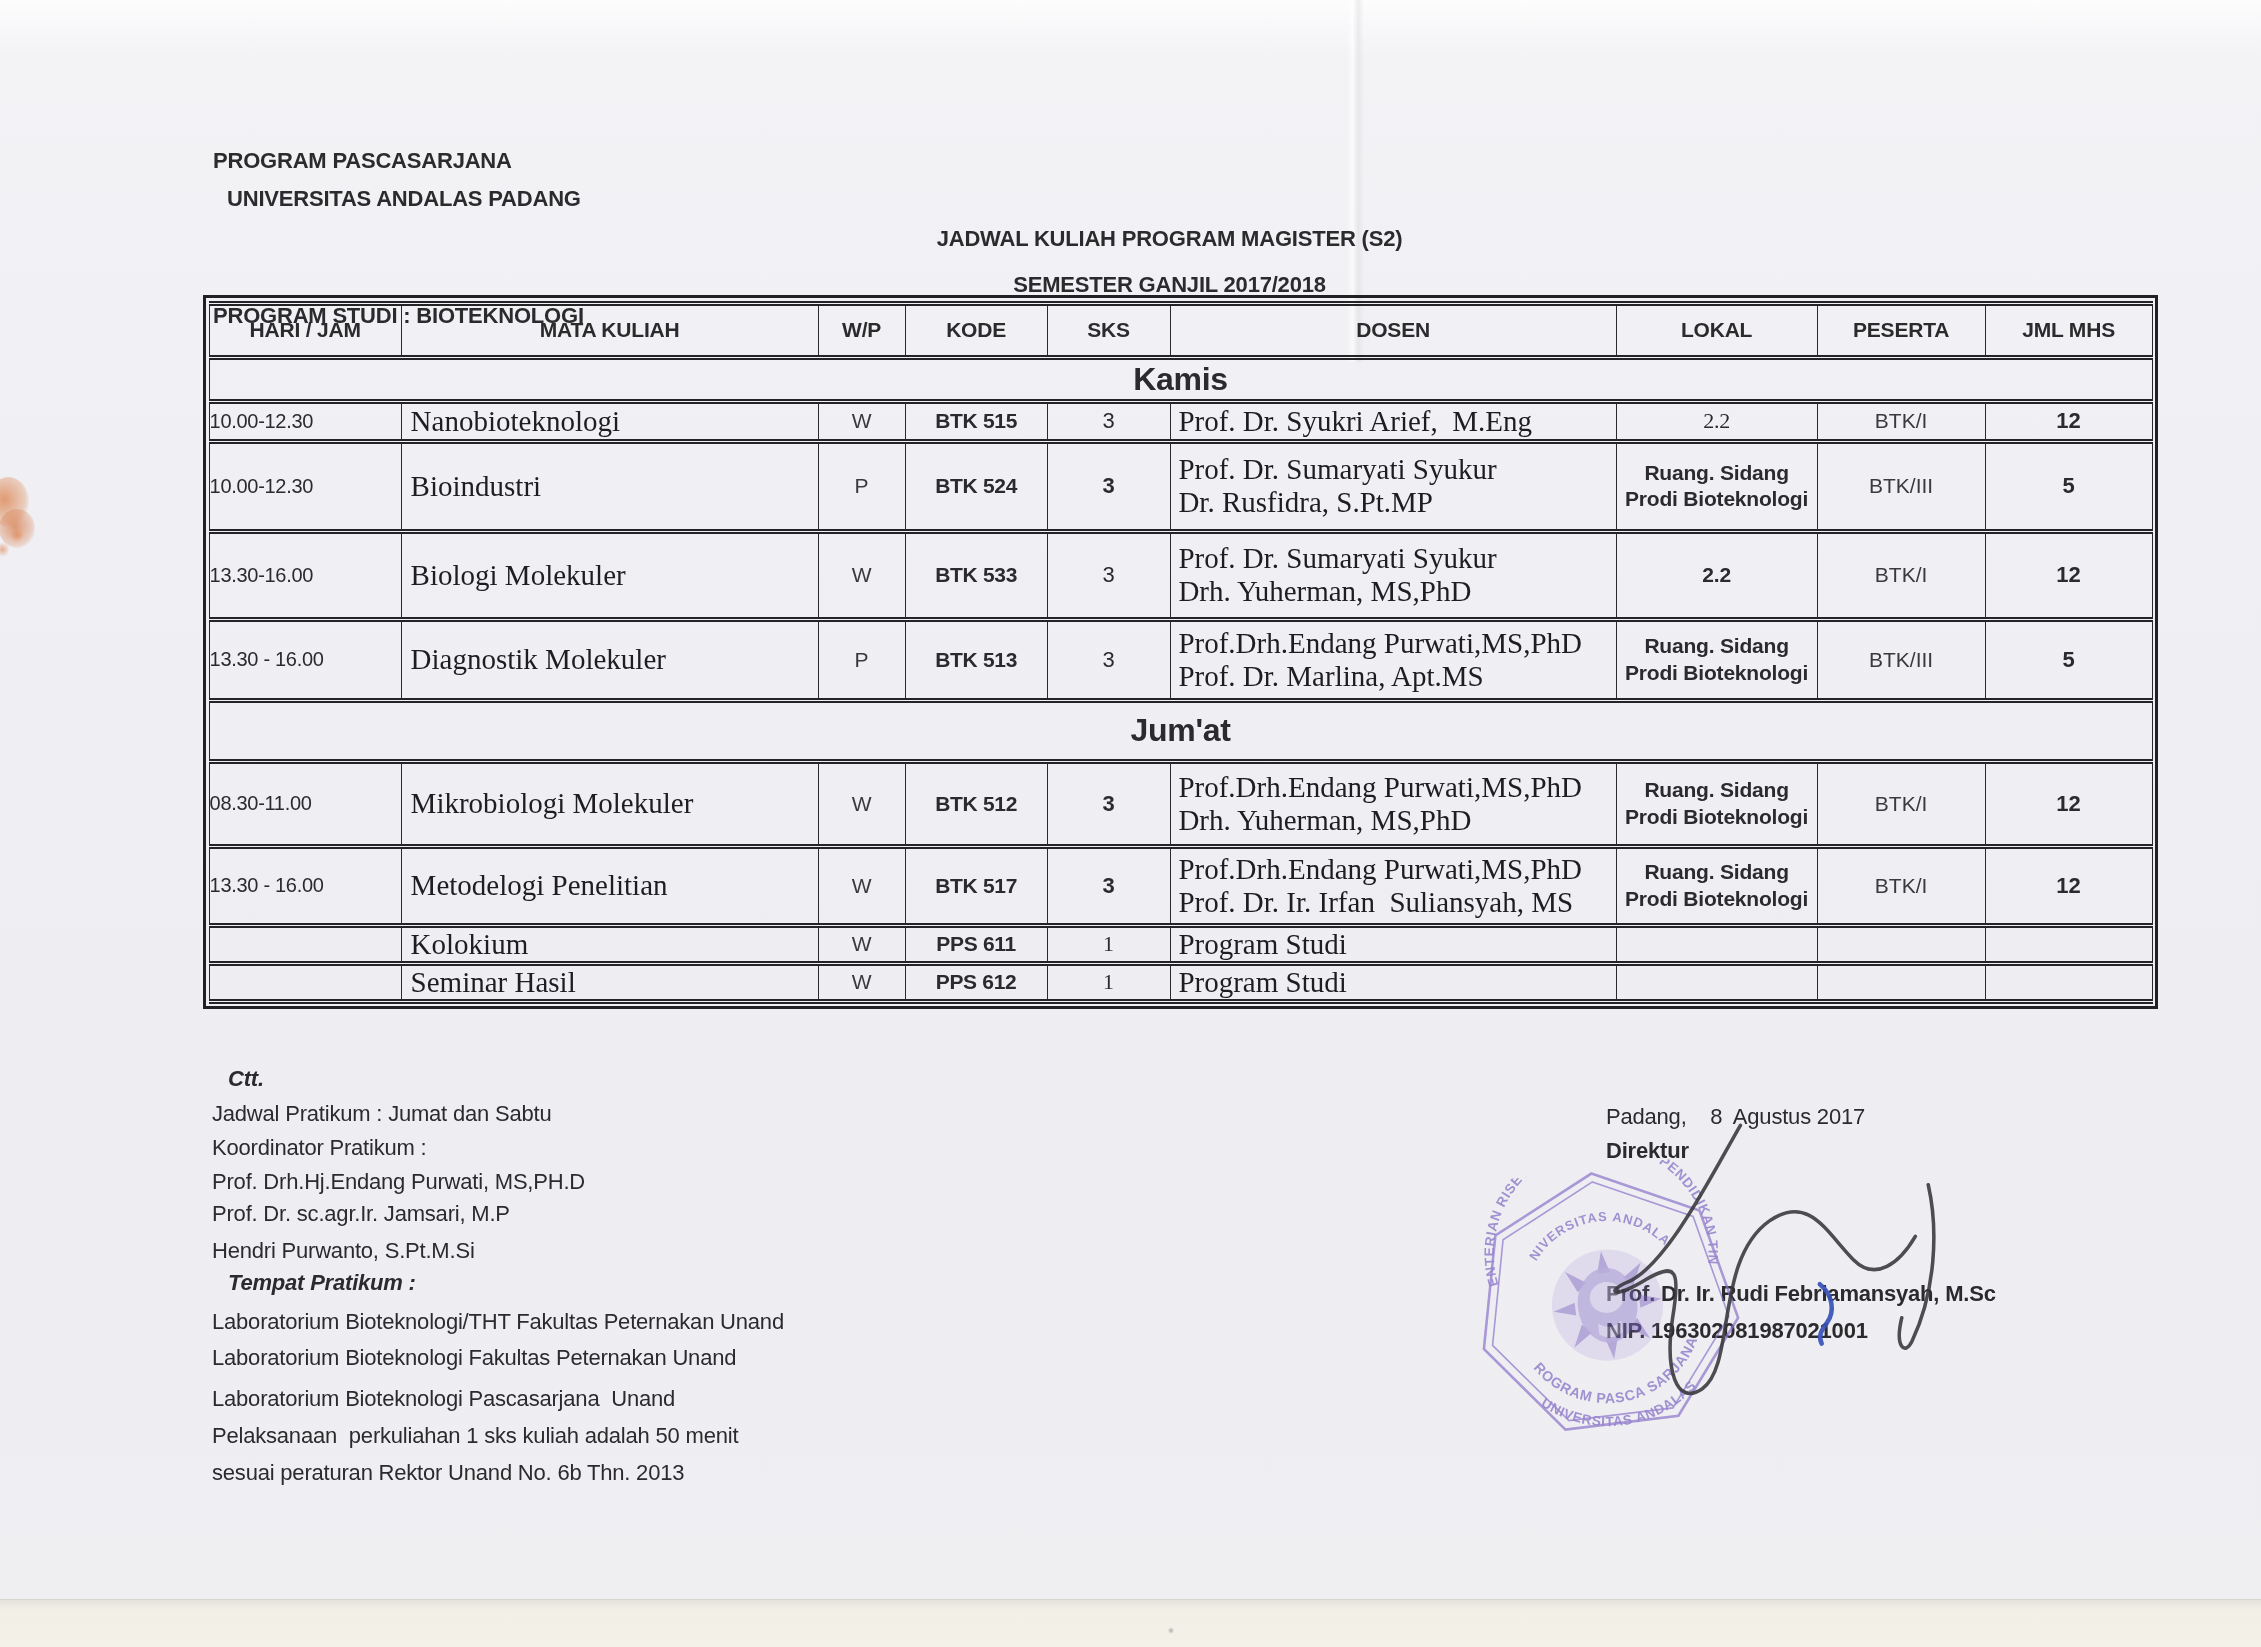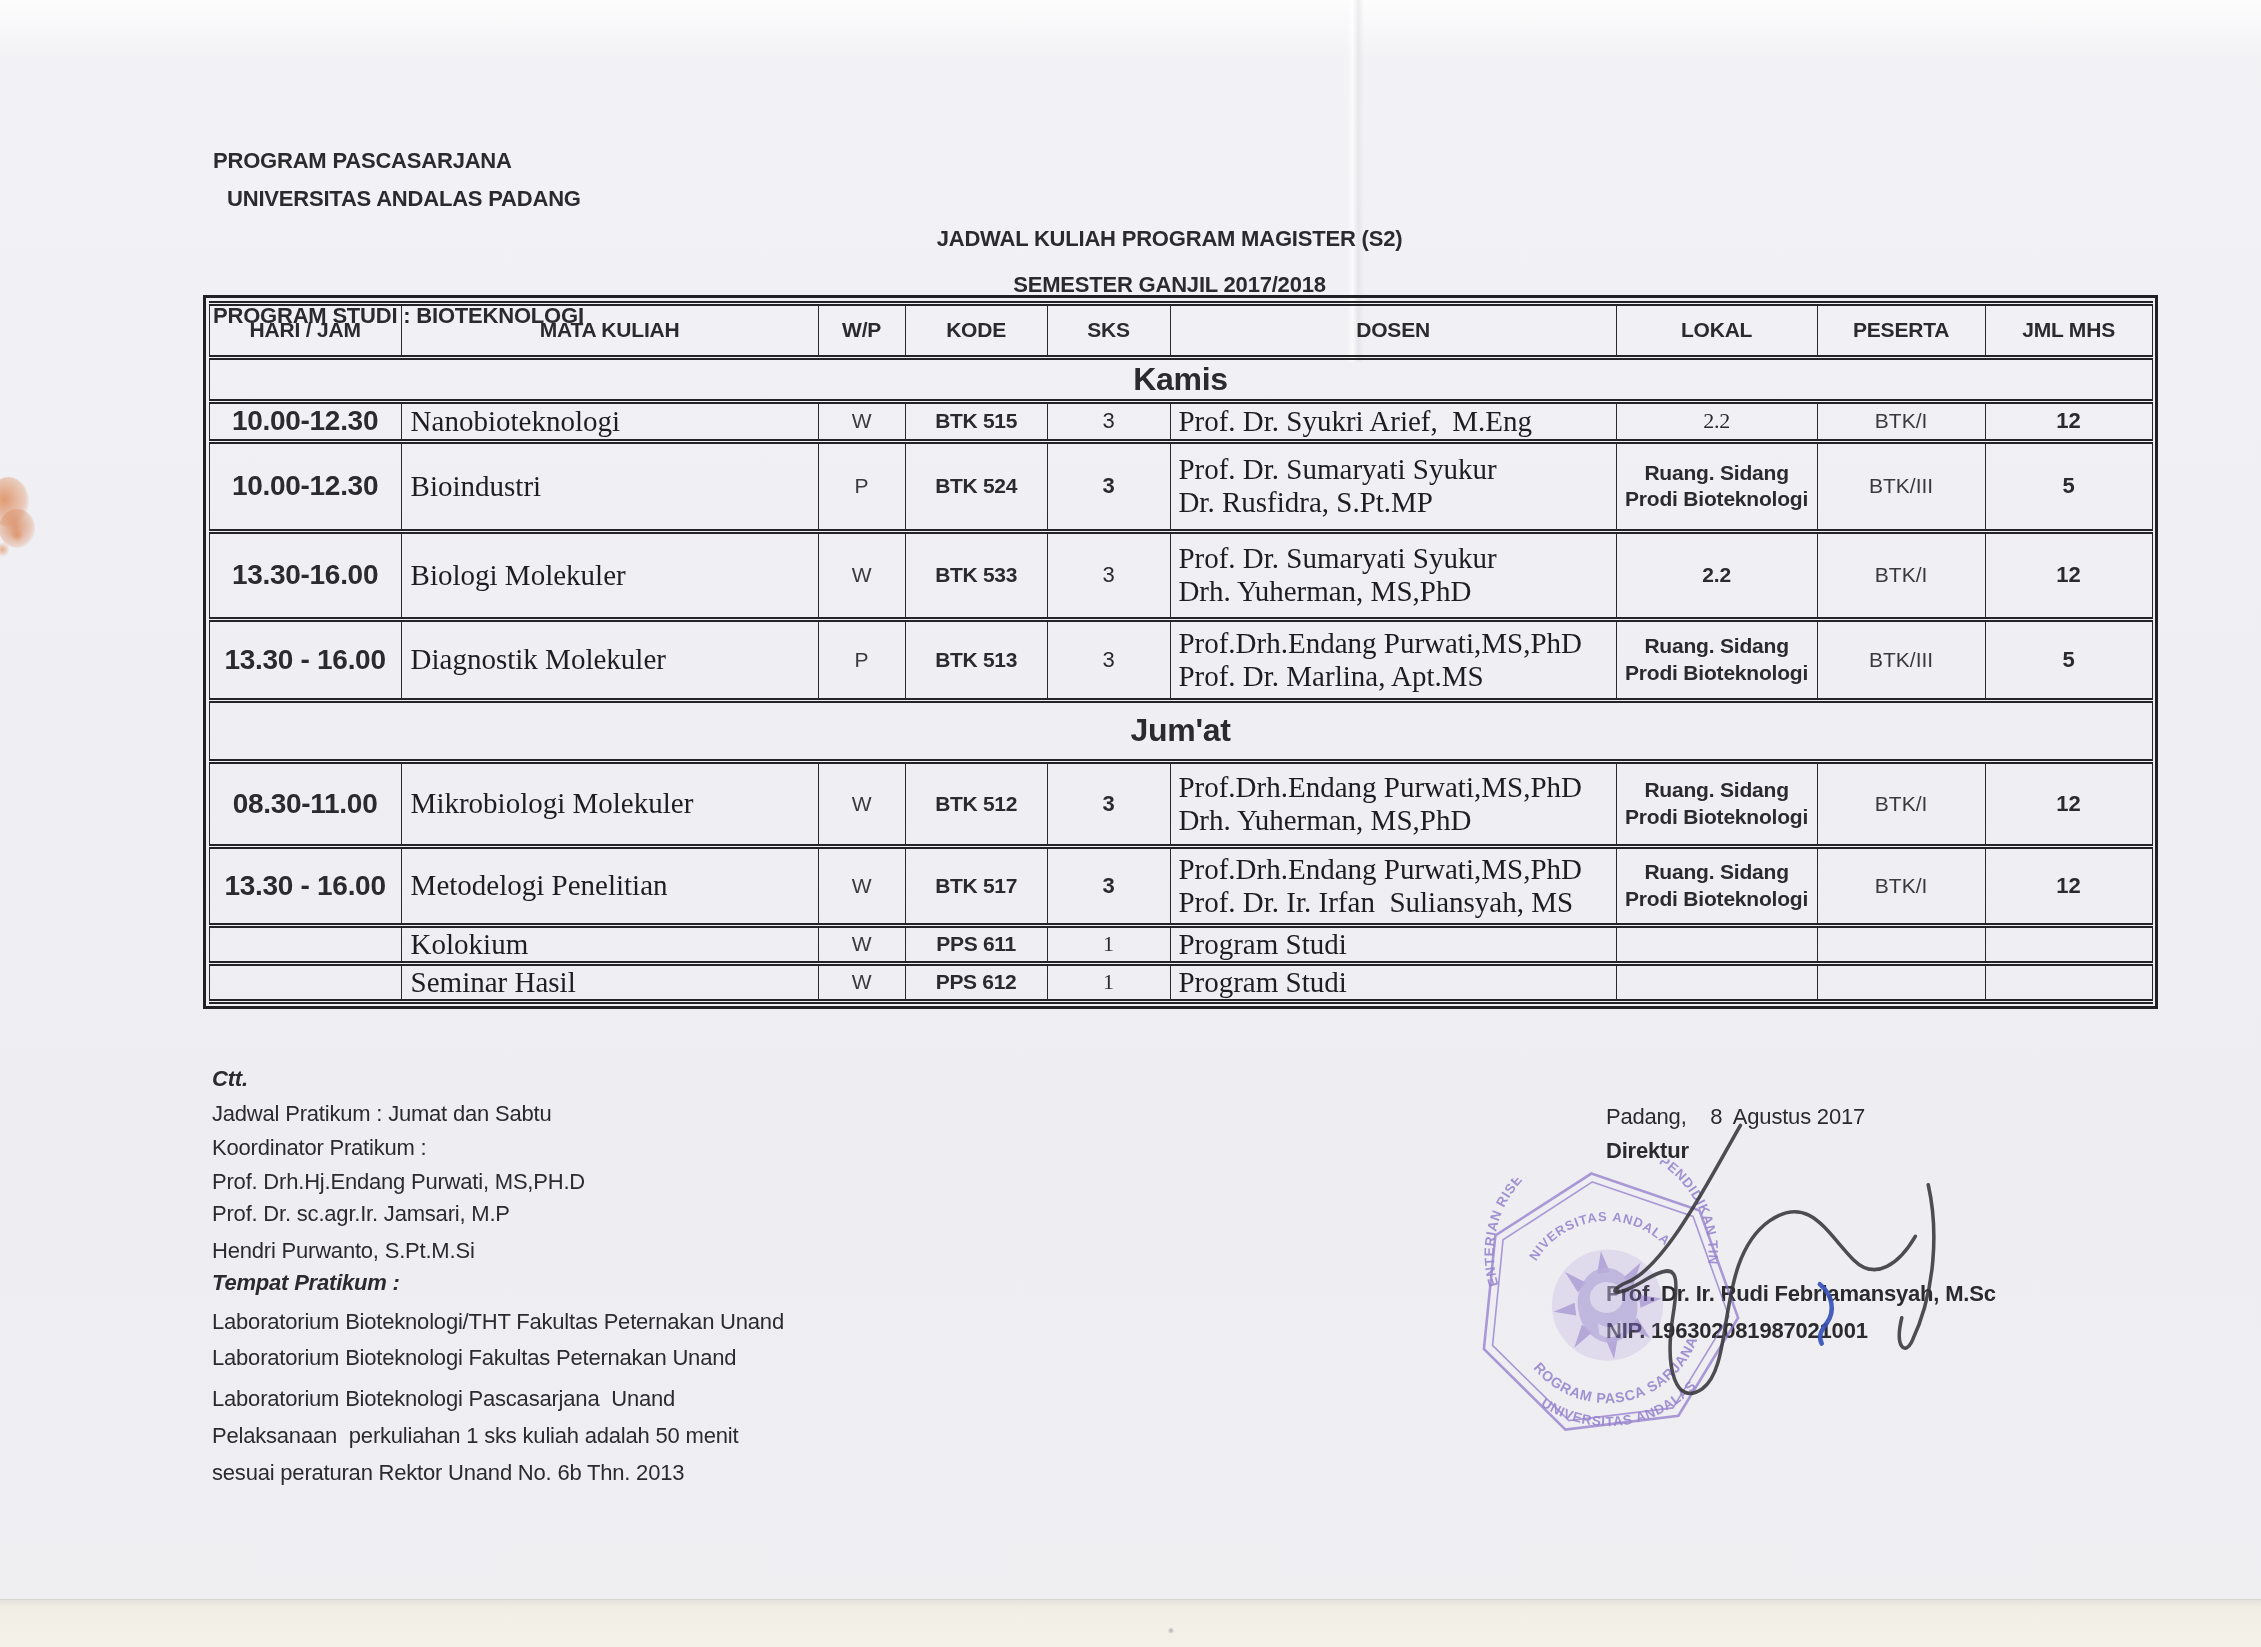--- a/index.html
+++ b/index.html
@@ -26,37 +26,37 @@
   .hdr{position:absolute;font-weight:bold;font-size:22px;letter-spacing:-0.2px;white-space:pre;margin-top:39px;}
   .center-blk{position:absolute;left:698px;width:943px;text-align:center;}
 
   .table-outer{position:absolute;left:203px;top:295px;border:3.9px solid #212124;padding:2.6px;background:transparent;}
   table{border-collapse:collapse;table-layout:fixed;width:1943px;border:1.9px solid #242427;}
   td{border-left:1.9px solid #2a2a2d;border-right:1.9px solid #2a2a2d;
      border-top:5.8px double #242427;border-bottom:5.8px double #242427;
      overflow:hidden;vertical-align:middle;padding:0;}
   td.day-cell{font-weight:bold;font-size:32px;text-align:center;letter-spacing:-0.3px;}
   .th{font-weight:bold;font-size:21px;text-align:center;letter-spacing:-0.2px;}
-  .c-time{font-weight:bold;font-size:28px;text-align:center;letter-spacing:-0.3px;white-space:pre;}
+  .c-time{font-weight:normal;font-size:20px;text-align:left;letter-spacing:-0.3px;white-space:pre;}
   .serif{font-family:"Liberation Serif",serif;font-size:29px;color:#1e1e22;white-space:pre-wrap;}
   .c-course{padding-left:9px;}
   .c-wp{font-size:21px;text-align:center;color:#3a3a3e;}
   .c-kode{font-size:21px;font-weight:600;text-align:center;letter-spacing:-0.3px;white-space:pre;}
   .c-sks{font-size:22px;text-align:center;}
   .c-sks.b{font-weight:bold;}
   .c-sks.ser{font-family:"Liberation Serif",serif;}
   .c-dosen{padding-left:7.8px;}
   .dosen2{display:flex;flex-direction:column;justify-content:space-around;height:100%;padding:3.9px 0;}
   .c-lokal{font-weight:bold;font-size:21px;text-align:center;line-height:1.25;padding:0 5.2px;letter-spacing:-0.2px;}
   .c-lokal.plain{font-weight:normal;font-size:22px;font-family:"Liberation Serif",serif;}
   .c-peserta{font-size:21px;text-align:center;color:#3a3a3e;}
   .c-jml{font-weight:bold;font-size:22px;text-align:center;}
 
   .note{position:absolute;left:212px;font-size:22px;white-space:pre-wrap;letter-spacing:-0.2px;}
-  .note.bi{font-weight:bold;font-style:italic;}
+  .note.bi{font-weight:bold;font-style:italic;margin-left:16px;}
   .sig-txt{position:absolute;left:1606px;font-size:22px;white-space:pre;letter-spacing:-0.2px;}
   .sig-txt.b{font-weight:bold;}
   .stamp-wrap{position:absolute;left:1467px;top:1168px;width:282px;height:282px;opacity:.82;transform:rotate(-7deg);}
   .sig-wrap{position:absolute;left:1550px;top:1098px;width:426px;height:362px;}
 </style>
 </head>
 <body>
 
 <div id="page">
 

